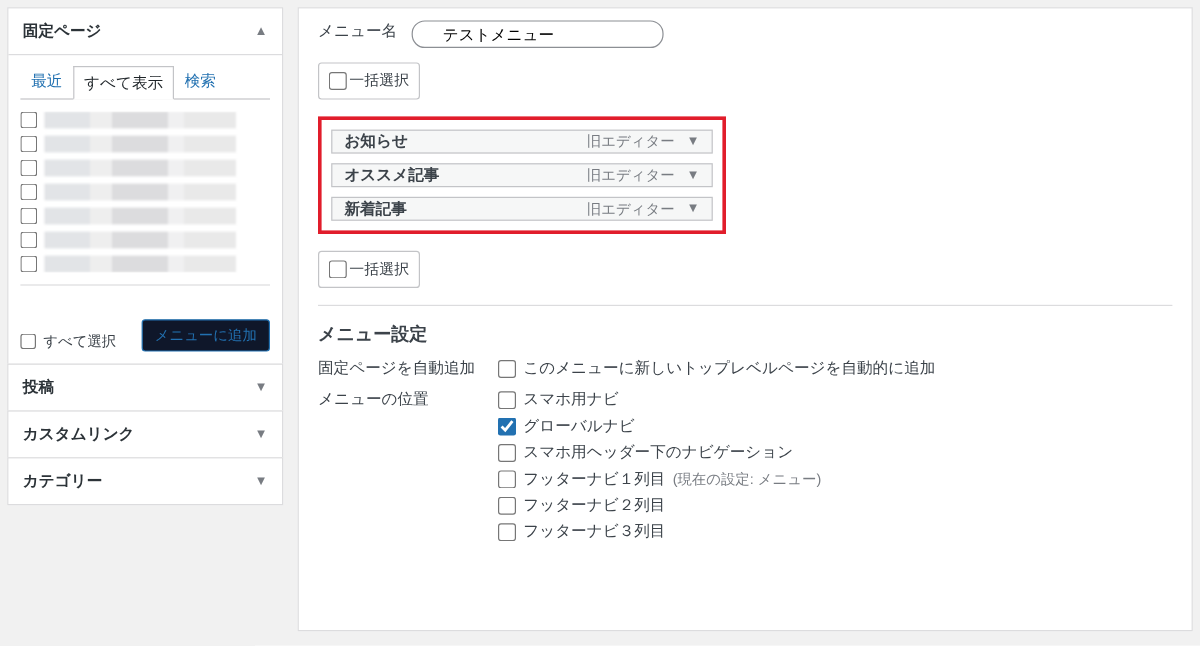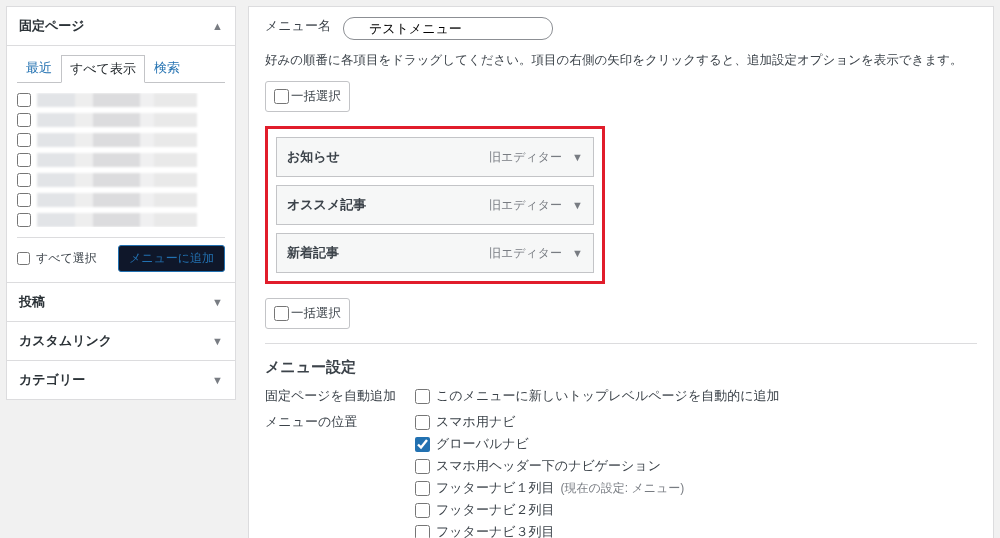--- a/index.html
+++ b/index.html
@@ -52,22 +52,22 @@
   .page-list { display: flex; flex-direction: column; gap: 6px; max-height: 150px; overflow: hidden; }
   .page-item { display: flex; align-items: center; gap: 6px; }
   .page-item .blur {
     height: 14px; flex: 1;
     background: linear-gradient(90deg,#e2e4e7 0,#e2e4e7 20%,#eee 20%,#eee 30%,#dcdcde 30%,#dcdcde 55%,#f0f0f1 55%,#f0f0f1 62%,#e9e9e9 62%,#e9e9e9 85%,#fff 85%);
     filter: blur(1px);
   }
   .page-item input[type=checkbox]{ width:14px; height:14px; }
 
   .select-all-row {
-    display: flex; justify-content: space-between; align-items: center;
-    padding-top: 7px; margin-top: 10px; border-top: 1px solid #dcdcde;
+    display: flex; justify-content: space-between; align-items: flex-end;
+    padding-top: 28px; margin-top: 10px; border-top: 1px solid #dcdcde;
   }
   .select-all-row label { display:flex; align-items:center; gap:6px; font-size:12px; }
   .btn {
     border: 1px solid #2271b1;
     color: #2271b1;
     background: #0f172a;
     padding: 4px 10px;
     font-size: 12px;
     cursor: pointer;
     border-radius: 3px;
@@ -93,21 +93,21 @@
     border: 3px solid #e11d2b;
     padding: 8px;
     width: 340px;
     margin-bottom: 14px;
     display: flex; flex-direction: column; gap: 8px;
   }
   .menu-item {
     border: 1px solid #c3c4c7;
     background: #f6f7f7;
     display: flex; align-items: center;
-    padding: 10px 10px;
+    padding: 0 10px;
     cursor: move;
   }
   .menu-item .title { font-weight: 700; font-size: 13px; flex: 1; }
   .menu-item .type { color: #787c82; font-size: 12px; margin-right: 10px; }
   .menu-item .caret { color: #787c82; font-size: 11px; }
 
   .settings-title { font-size: 15px; font-weight: 700; margin: 14px 0 10px; }
   .setting-row { display:flex; margin-bottom: 8px; font-size: 13px; }
   .setting-label { width: 150px; color: #3c434a; }
   .setting-body { flex:1; display:flex; flex-direction:column; gap:4px; }
@@ -200,21 +200,20 @@
 
   </div>
 
   <div class="right-col">
 
     <div class="menu-name-row">
       <span>メニュー名</span>
       <input type="text" value="テストメニュー" style="">
     </div>
 
-    <div class="instruction">好みの順番に各項目をドラッグしてください。項目の右側の矢印をクリックすると、追加設定オプションを表示できます。</div>
 
     <div class="bulk-row">
       <input type="checkbox" style="">
       <span>一括選択</span>
     </div>
 
     <div class="menu-items-highlight">
       <div class="menu-item">
         <span class="title">お知らせ</span>
         <span class="type">旧エディター</span>

